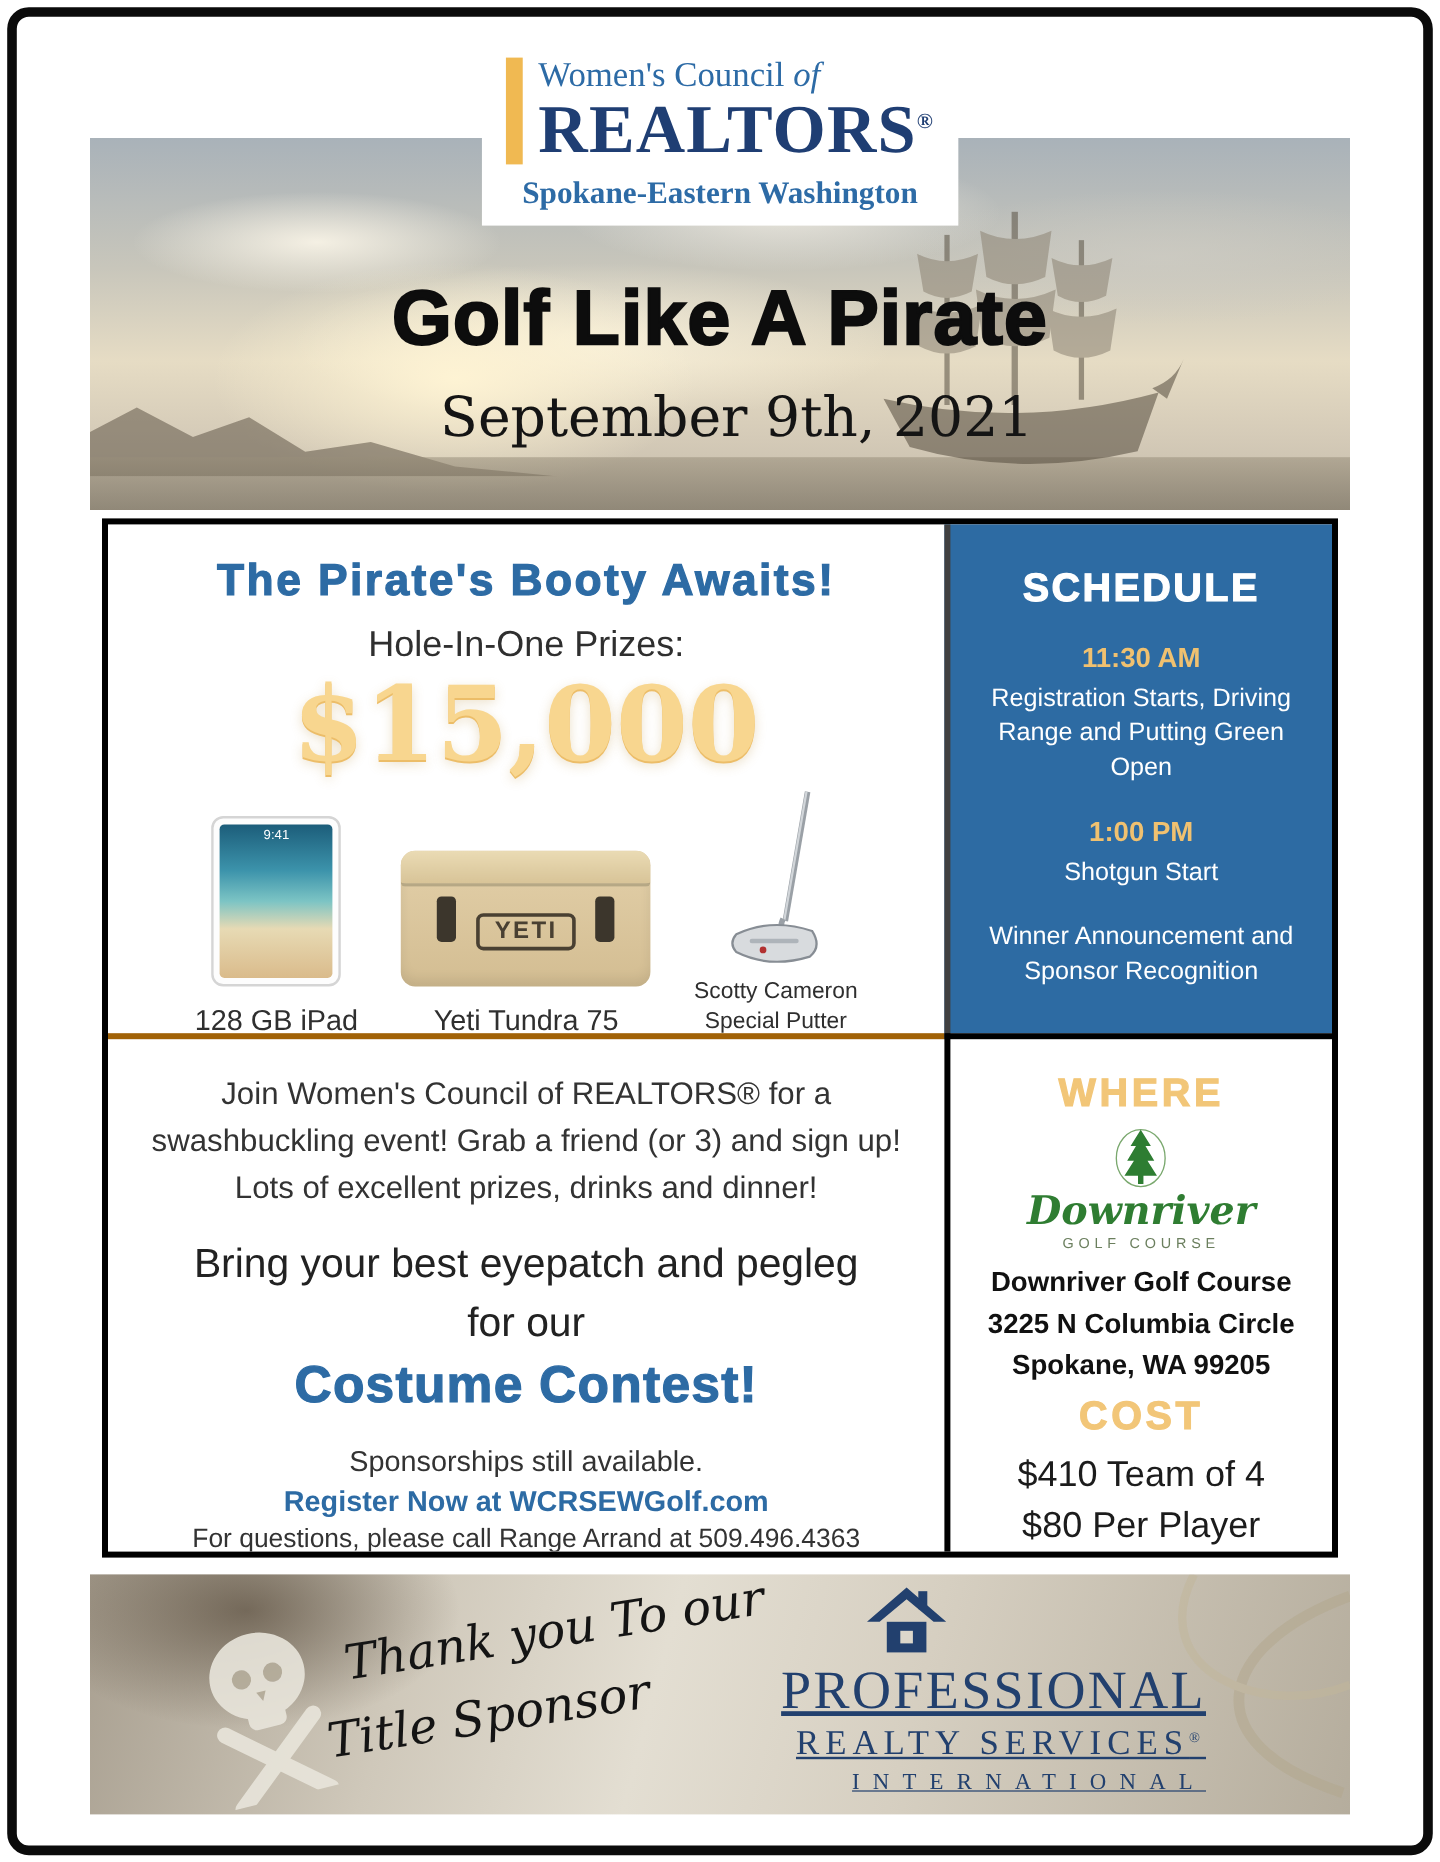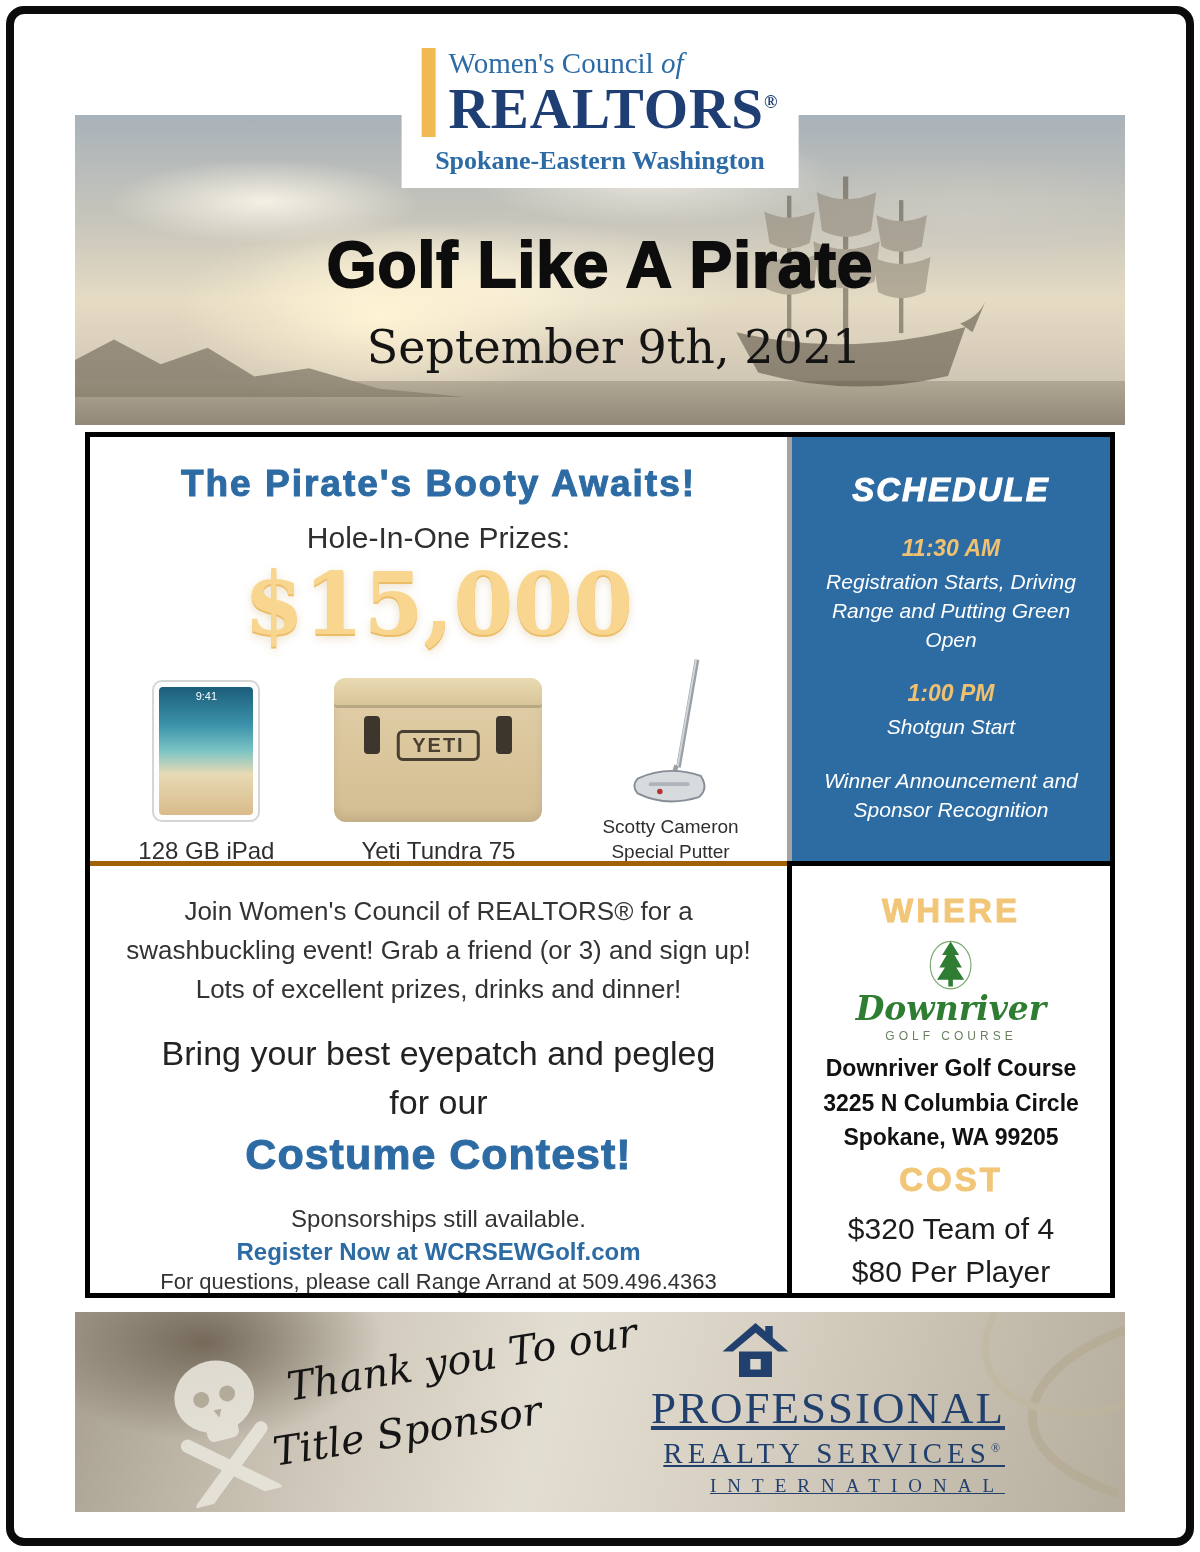--- a/index.html
+++ b/index.html
@@ -38,39 +38,39 @@
 
   .title { position:absolute; top:228px; left:0; width:100%; text-align:center; z-index:4;
     font-size:64px; font-weight:bold; color:#0d0d0d; -webkit-text-stroke:2px #0d0d0d; letter-spacing:1px; }
   .date { position:absolute; top:320px; left:4px; width:100%; text-align:center; z-index:4;
     font-family:"DejaVu Serif", serif; font-size:46px; color:#141414;margin-left:10px; }
 
   
   .content-grid { position:absolute; left:85px; top:432px; width:1030px; height:866px;
     border:5px solid #000; display:grid; grid-template-columns:697px 1fr; grid-template-rows:424px 1fr; background:#fff; z-index:2; }
   .cell { position:relative; overflow:hidden; }
-  .cell.schedule { border-left:5px solid #a3a3a3; background:#2d6ba3;font-style:italic; }
+  .cell.schedule { border-left:5px solid #404040; background:#2d6ba3; }
   .cell.details  { border-top:5px solid #a16207; }
   .cell.where    { border-left:5px solid #000; border-top:5px solid #000; }
 
   
   .prizes { text-align:center; padding-top:26px; }
   .prizes-heading { color:#2d6ba4; font-size:37px; font-weight:bold; -webkit-text-stroke:1px #2d6ba4; letter-spacing:2px; margin-bottom:16px; }
   .prizes-sub { font-size:30px; color:#2f2f2f; margin-bottom:4px; }
   .amount { font-family:"DejaVu Serif", serif; font-size:86px; font-weight:bold; color:#f8d68f;
     text-shadow:0 2px 0 #ecbd68, 0 4px 10px rgba(190,150,70,.3); line-height:1.05; margin-bottom:10px; }
-  .prize-row { display:flex; justify-content:center; align-items:flex-end; gap:60px; }
+  .prize-row { display:flex; justify-content:center; align-items:flex-end; gap:36px; }
   .prize-item { display:flex; flex-direction:column; align-items:center; }
   .prize-label { margin-top:15px; font-size:24px; color:#2f2f2f; white-space:pre-line; }
   .prize-label.small { font-size:19px; line-height:1.3; margin-top:6px; }
   .ipad { width:108px; height:142px; border:2px solid #d5d5d5; border-radius:10px; background:#fdfdfd; padding:5px; }
   .ipad-screen { width:100%; height:100%; border-radius:4px; position:relative;
     background:linear-gradient(180deg,#1c5d7a,#3c93ab 30%,#7cc4c4 50%,#e7dab4 68%,#dabb8b 100%); }
   .ipad-time { position:absolute; top:3px; left:50%; transform:translateX(-50%); color:#fff; font-size:11px; }
-  .cooler { width:208px; height:144px; border-radius:12px; position:relative;
+  .cooler { width:208px; height:113px; border-radius:12px; position:relative;
     background:linear-gradient(180deg,#e3d0a9,#d3bd92); box-shadow:inset 0 -6px 10px rgba(0,0,0,.08); }
   .cooler-lid { position:absolute; top:0; left:0; right:0; height:30px; border-radius:12px 12px 4px 4px;
     background:linear-gradient(180deg,#eadbb4,#d8c498); border-bottom:3px solid rgba(90,75,50,.35); }
   .latch { position:absolute; top:38px; width:16px; height:38px; background:#3c362c; border-radius:4px; }
   .latch.l1 { left:30px; } .latch.l2 { right:30px; }
   .yeti-badge { position:absolute; top:52px; left:50%; transform:translateX(-50%);
     border:3px solid #494032; border-radius:6px; padding:1px 12px; font-weight:bold; font-size:20px;
     letter-spacing:2px; color:#494032; }
   .putter { width:130px; height:150px; }
 
@@ -234,21 +234,21 @@
         </svg>
         <div class="course-name">Downriver</div>
         <div class="course-sub">GOLF COURSE</div>
       </div>
       <div class="address">
         <div>Downriver Golf Course</div>
         <div>3225 N Columbia Circle</div>
         <div>Spokane, WA 99205</div>
       </div>
       <div class="gold-heading">COST</div>
-      <div class="cost-line">$320 Team of 4</div>
+      <div class="cost-line">$410 Team of 4</div>
       <div class="cost-line">$80 Per Player</div>
     </aside>
   </div>
 
   <div class="sponsor-banner">
     <div class="dark-blob"></div>
     <svg class="skull-wrap" viewBox="0 0 120 120" aria-hidden="true">
       <g fill="#e8e5db">
         <ellipse cx="60" cy="42" rx="30" ry="27"></ellipse>
         <rect x="48" y="60" width="24" height="15" rx="5"></rect>

